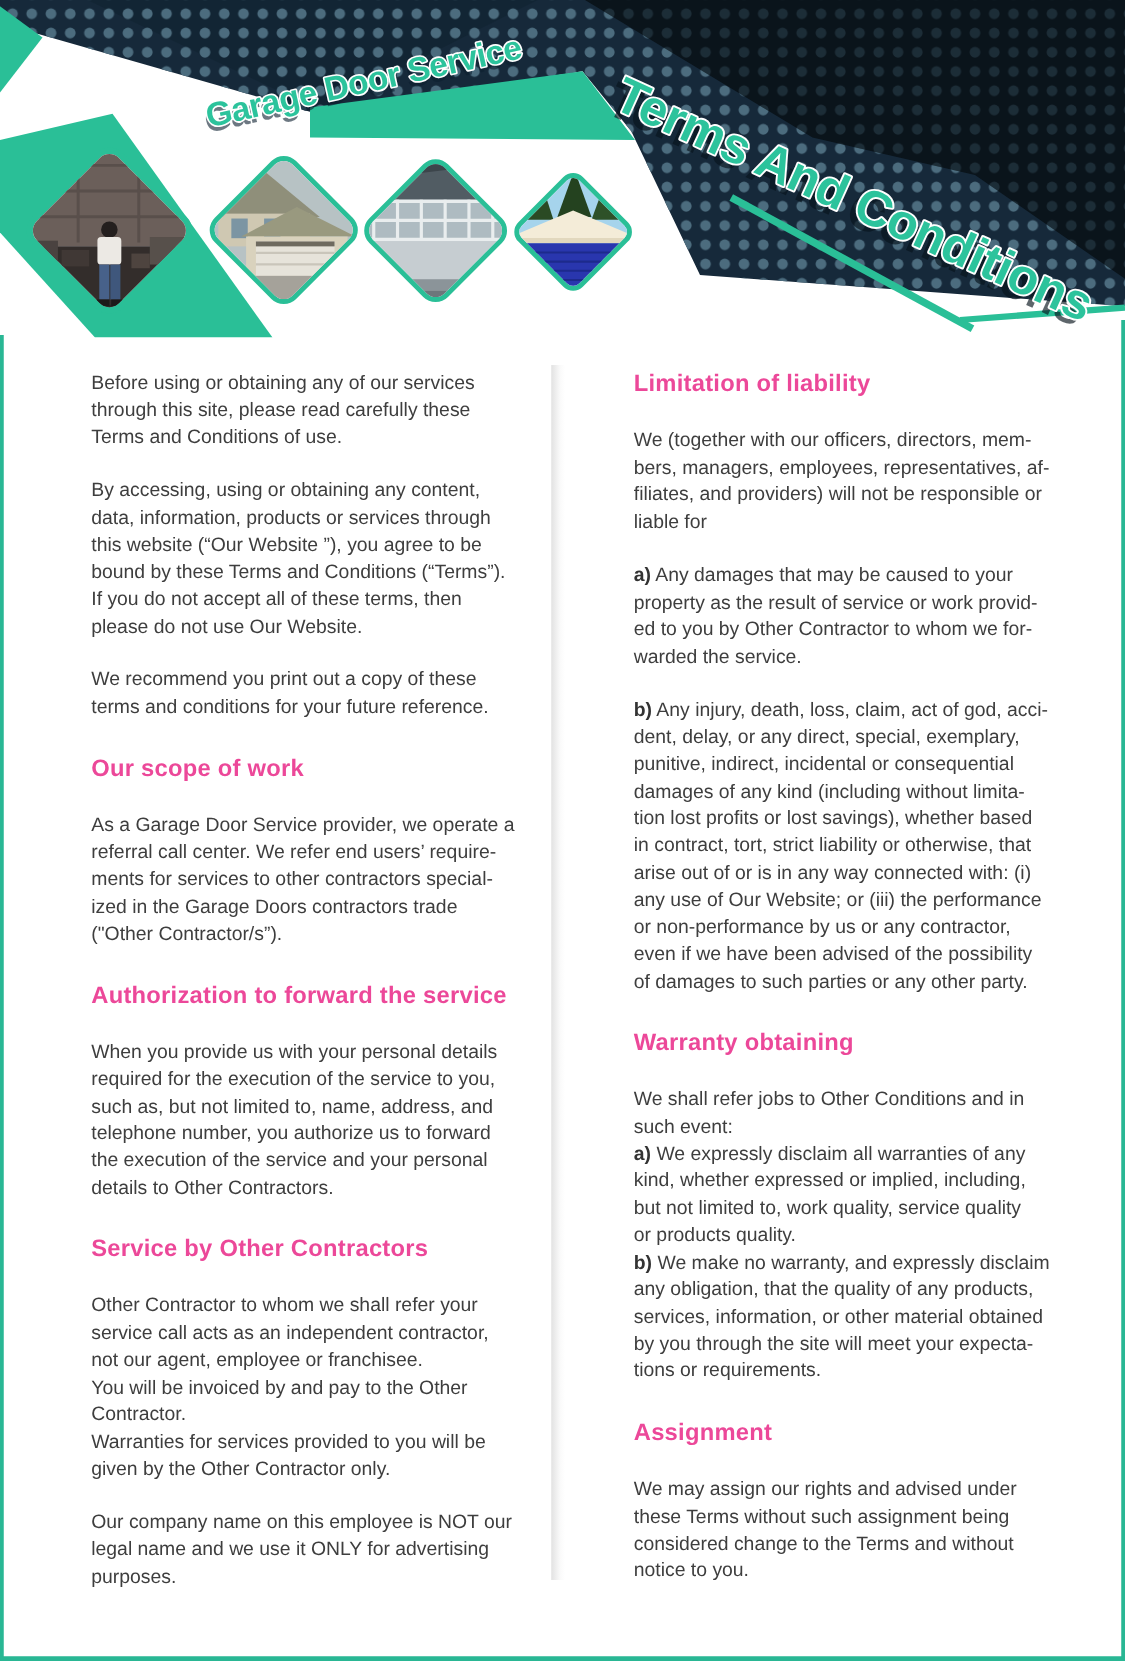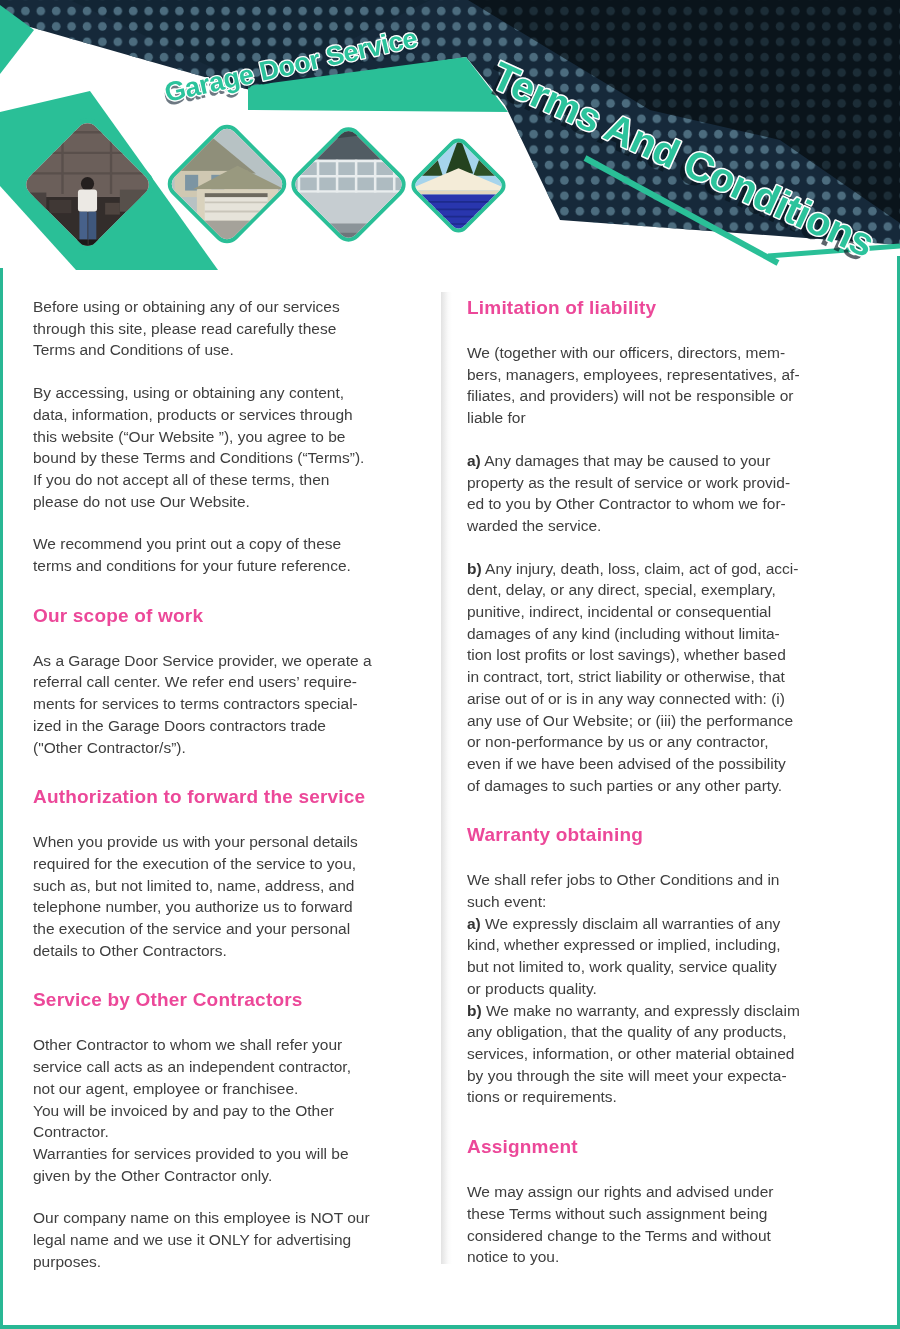--- a/index.html
+++ b/index.html
@@ -12,21 +12,21 @@
            overflow:hidden;background:#fff;box-sizing:border-box;border-radius:14px;}
   .d1{left:36px;top:133px;width:103px;height:103px;border-radius:16px;border-width:5px;}
   .d2{left:181px;top:138px;width:92px;height:92px;}
   .d3{left:304px;top:140px;width:89px;height:89px;}
   .d4{left:422px;top:149px;width:73px;height:73px;border-radius:11px;}
   .ph{position:absolute;left:50%;top:50%;transform:translate(-50%,-50%) rotate(-45deg);}
   .d1 .ph{width:147px;height:147px}.d2 .ph{width:131px;height:131px}
   .d3 .ph{width:127px;height:127px}.d4 .ph{width:105px;height:105px}
   .ph svg{display:block;width:100%;height:100%;}
   
-  .col{position:absolute;top:296px;color:#3e3e3e;font-size:15.5px;line-height:21.7px;}
+  .col{position:absolute;top:296px;color:#3e3e3e;font-size:15.5px;line-height:21.7px;margin-left:40px;}
   .col.left{left:33px;width:413px;}
   .col.right{left:467px;width:416px;}
   .col p{margin:0 0 21px 0;white-space:pre-line;}
   .col p.tight{margin:0;}
   .col .group{margin:0 0 21px 0;}
   .col h2{margin:27px 0 22px 0;font-size:19px;line-height:24px;color:#ec4899;
           letter-spacing:.2px;font-weight:bold;}
   .col.right h2:first-child{margin-top:0;}
   .mk{font-weight:bold;color:#333;}
   .divider{position:absolute;left:441px;top:292px;width:11px;height:972px;
@@ -176,21 +176,21 @@
 data, information, products or services through
 this website (“Our Website ”), you agree to be
 bound by these Terms and Conditions (“Terms”).
 If you do not accept all of these terms, then
 please do not use Our Website.</p>
     <p>We recommend you print out a copy of these
 terms and conditions for your future reference.</p>
     <h2>Our scope of work</h2>
     <p>As a Garage Door Service provider, we operate a
 referral call center. We refer end users’ require-
-ments for services to terms contractors special-
+ments for services to other contractors special-
 ized in the Garage Doors contractors trade
 ("Other Contractor/s”).</p>
     <h2>Authorization to forward the service</h2>
     <p>When you provide us with your personal details
 required for the execution of the service to you,
 such as, but not limited to, name, address, and
 telephone number, you authorize us to forward
 the execution of the service and your personal
 details to Other Contractors.</p>
     <h2>Service by Other Contractors</h2>

